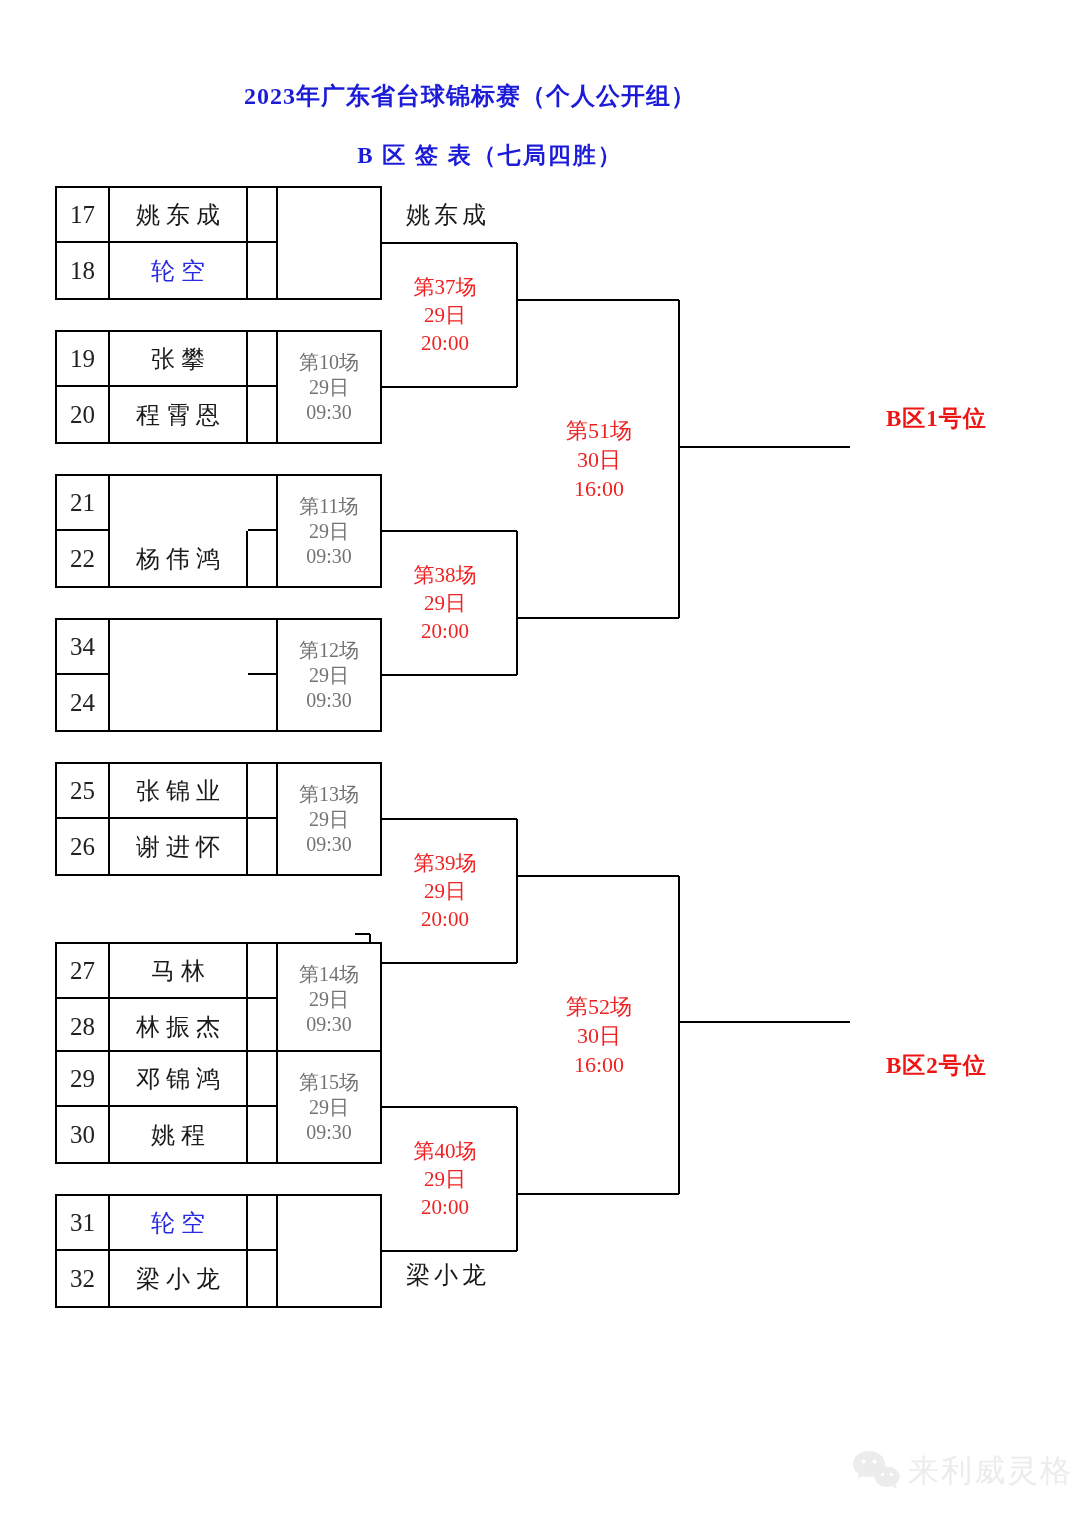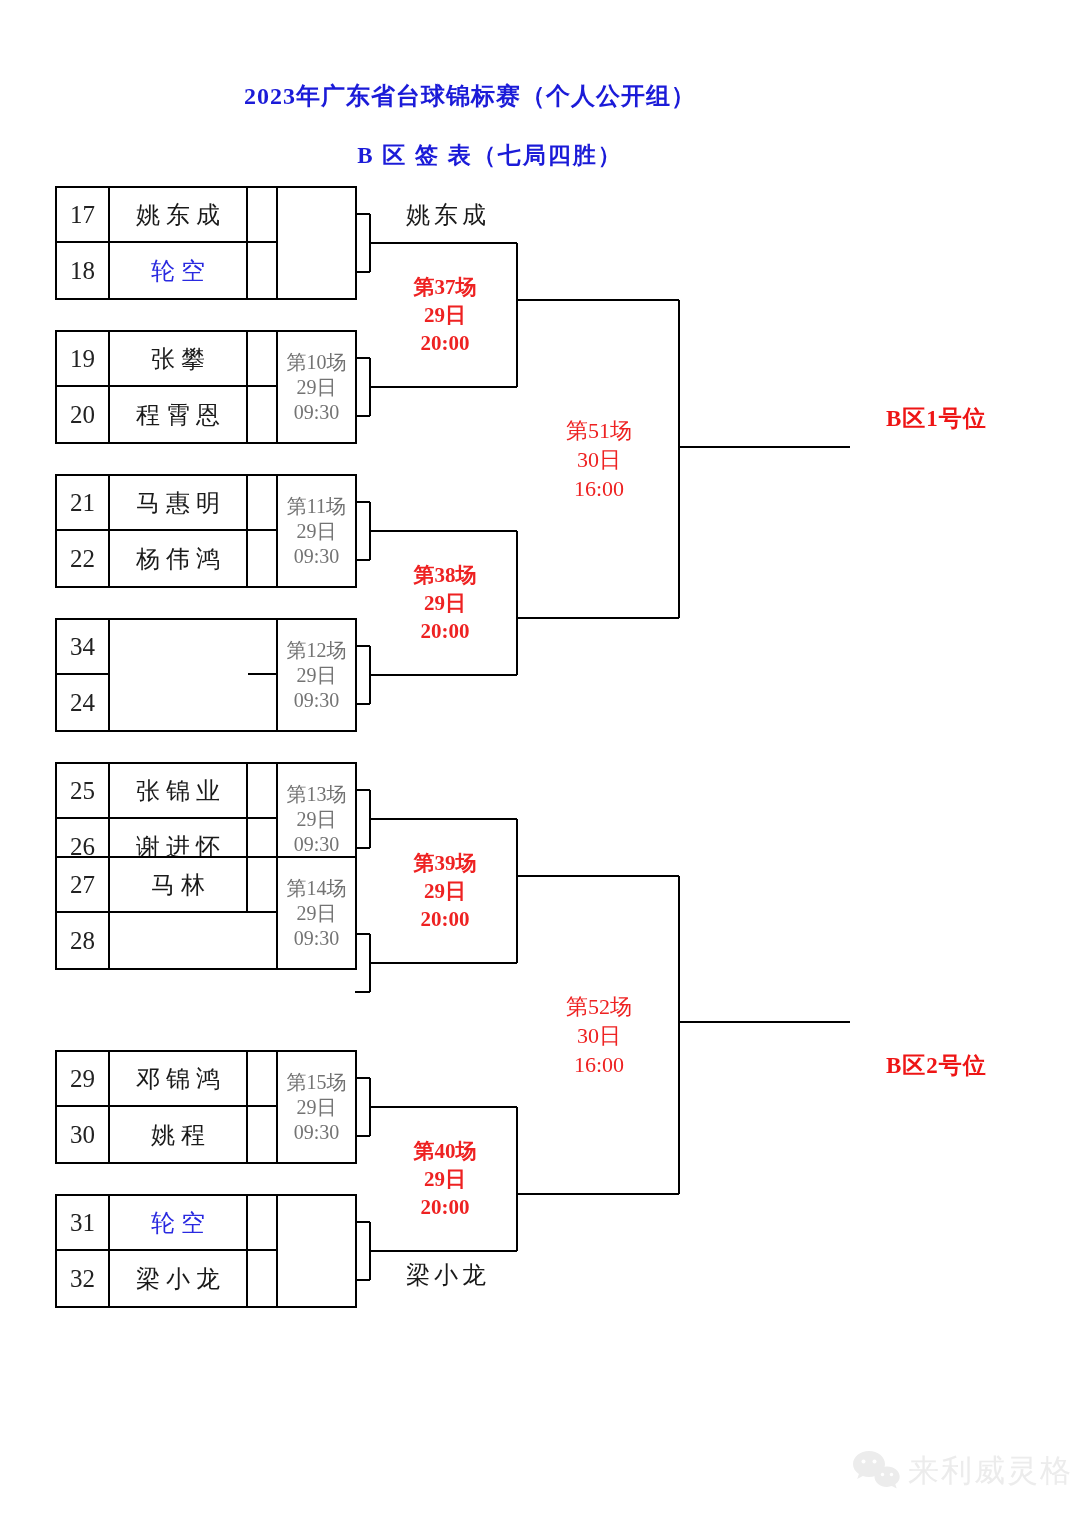--- a/index.html
+++ b/index.html
@@ -6,38 +6,38 @@
   .page{
     position:relative;width:1080px;height:1528px;background:#ffffff;overflow:hidden;
     font-family:"Liberation Serif","DejaVu Serif",serif;
   }
   .main-title{position:absolute;left:0;top:80px;width:940px;text-align:center;
     font-size:24px;font-weight:bold;color:#1b1bd8;letter-spacing:1px;white-space:nowrap;}
   .sub-title{position:absolute;left:0;top:140px;width:940px;text-align:center;
     font-size:23px;font-weight:bold;color:#1b1bd8;letter-spacing:2px;white-space:nowrap;padding-left:20px;}
 
   .block{
-    position:absolute;left:55px;width:302px;height:114px;box-sizing:border-box;
+    position:absolute;left:55px;width:327px;height:114px;box-sizing:border-box;
     border:2px solid #000;background:#fff;display:grid;
     grid-template-columns:53px 138px 30px 1fr;grid-template-rows:1fr 1fr;
   }
   .cell{display:flex;align-items:center;justify-content:center;box-sizing:border-box;}
   .c1{grid-column:1;border-right:2px solid #000;font-size:25px;color:#222;}
   .c2{grid-column:2;border-right:2px solid #000;font-size:24px;color:#1a1a1a;letter-spacing:6px;text-indent:6px;white-space:nowrap;}
   .c3{grid-column:3;border-right:2px solid #000;}
   .row1{grid-row:1;border-bottom:2px solid #000;}
   .row2{grid-row:2;}
   .cmatch{grid-column:4;grid-row:1 / 3;display:flex;flex-direction:column;align-items:center;justify-content:center;}
   .bye{color:#2a2ae0;}
   .cmatch span{display:block;color:#737373;font-size:20px;line-height:25px;white-space:nowrap;}
 
   .mlabel{position:absolute;display:flex;flex-direction:column;align-items:center;justify-content:center;}
   .mlabel span{display:block;color:#ee2222;text-align:center;white-space:nowrap;}
   .mlabel.r2{left:373px;width:144px;height:84px;}
-  .mlabel.r2 span{font-size:21px;line-height:28px;font-weight:bold;}
+  .mlabel.r2 span{font-size:21px;line-height:28px;}
   .mlabel.r3{left:519px;width:160px;height:88px;}
   .mlabel.r3 span{font-size:22px;line-height:29px;}
 
   .advancer{position:absolute;left:374px;width:148px;height:34px;display:flex;align-items:center;justify-content:center;
     font-size:24px;color:#1a1a1a;letter-spacing:4px;white-space:nowrap;}
   .final-slot{position:absolute;left:886px;width:130px;height:32px;display:flex;align-items:center;
     font-size:23px;font-weight:bold;color:#ee1515;letter-spacing:1px;white-space:nowrap;}
 
   svg.connectors{position:absolute;left:0;top:0;pointer-events:none;}
   .connectors path{stroke:#000;stroke-width:2;fill:none;}
@@ -93,21 +93,20 @@
     <div class="cell c3 row2"></div>
     <div class="cell cmatch">
       <span>第10场</span>
       <span>29日</span>
       <span>09:30</span>
     </div>
   </div>
 
   <div class="block" style="top:474px">
     <div class="cell c1 row1">21</div>
-    <div class="cell c2 row1">马惠明</div>
     <div class="cell c3 row1"></div>
     <div class="cell c1 row2">22</div>
     <div class="cell c2 row2">杨伟鸿</div>
     <div class="cell c3 row2"></div>
     <div class="cell cmatch">
       <span>第11场</span>
       <span>29日</span>
       <span>09:30</span>
     </div>
   </div>
@@ -131,25 +130,26 @@
     <div class="cell c1 row2">26</div>
     <div class="cell c2 row2">谢进怀</div>
     <div class="cell c3 row2"></div>
     <div class="cell cmatch">
       <span>第13场</span>
       <span>29日</span>
       <span>09:30</span>
     </div>
   </div>
 
-  <div class="block" style="top:856px">
+  <div class="block" style="top:942px">
     <div class="cell c1 row1">27</div>
     <div class="cell c2 row1">马林</div>
     <div class="cell c3 row1"></div>
     <div class="cell c1 row2">28</div>
+    <div class="cell c2 row2">林振杰</div>
     <div class="cell c3 row2"></div>
     <div class="cell cmatch">
       <span>第14场</span>
       <span>29日</span>
       <span>09:30</span>
     </div>
   </div>
 
   <div class="block" style="top:1050px">
     <div class="cell c1 row1">29</div>

